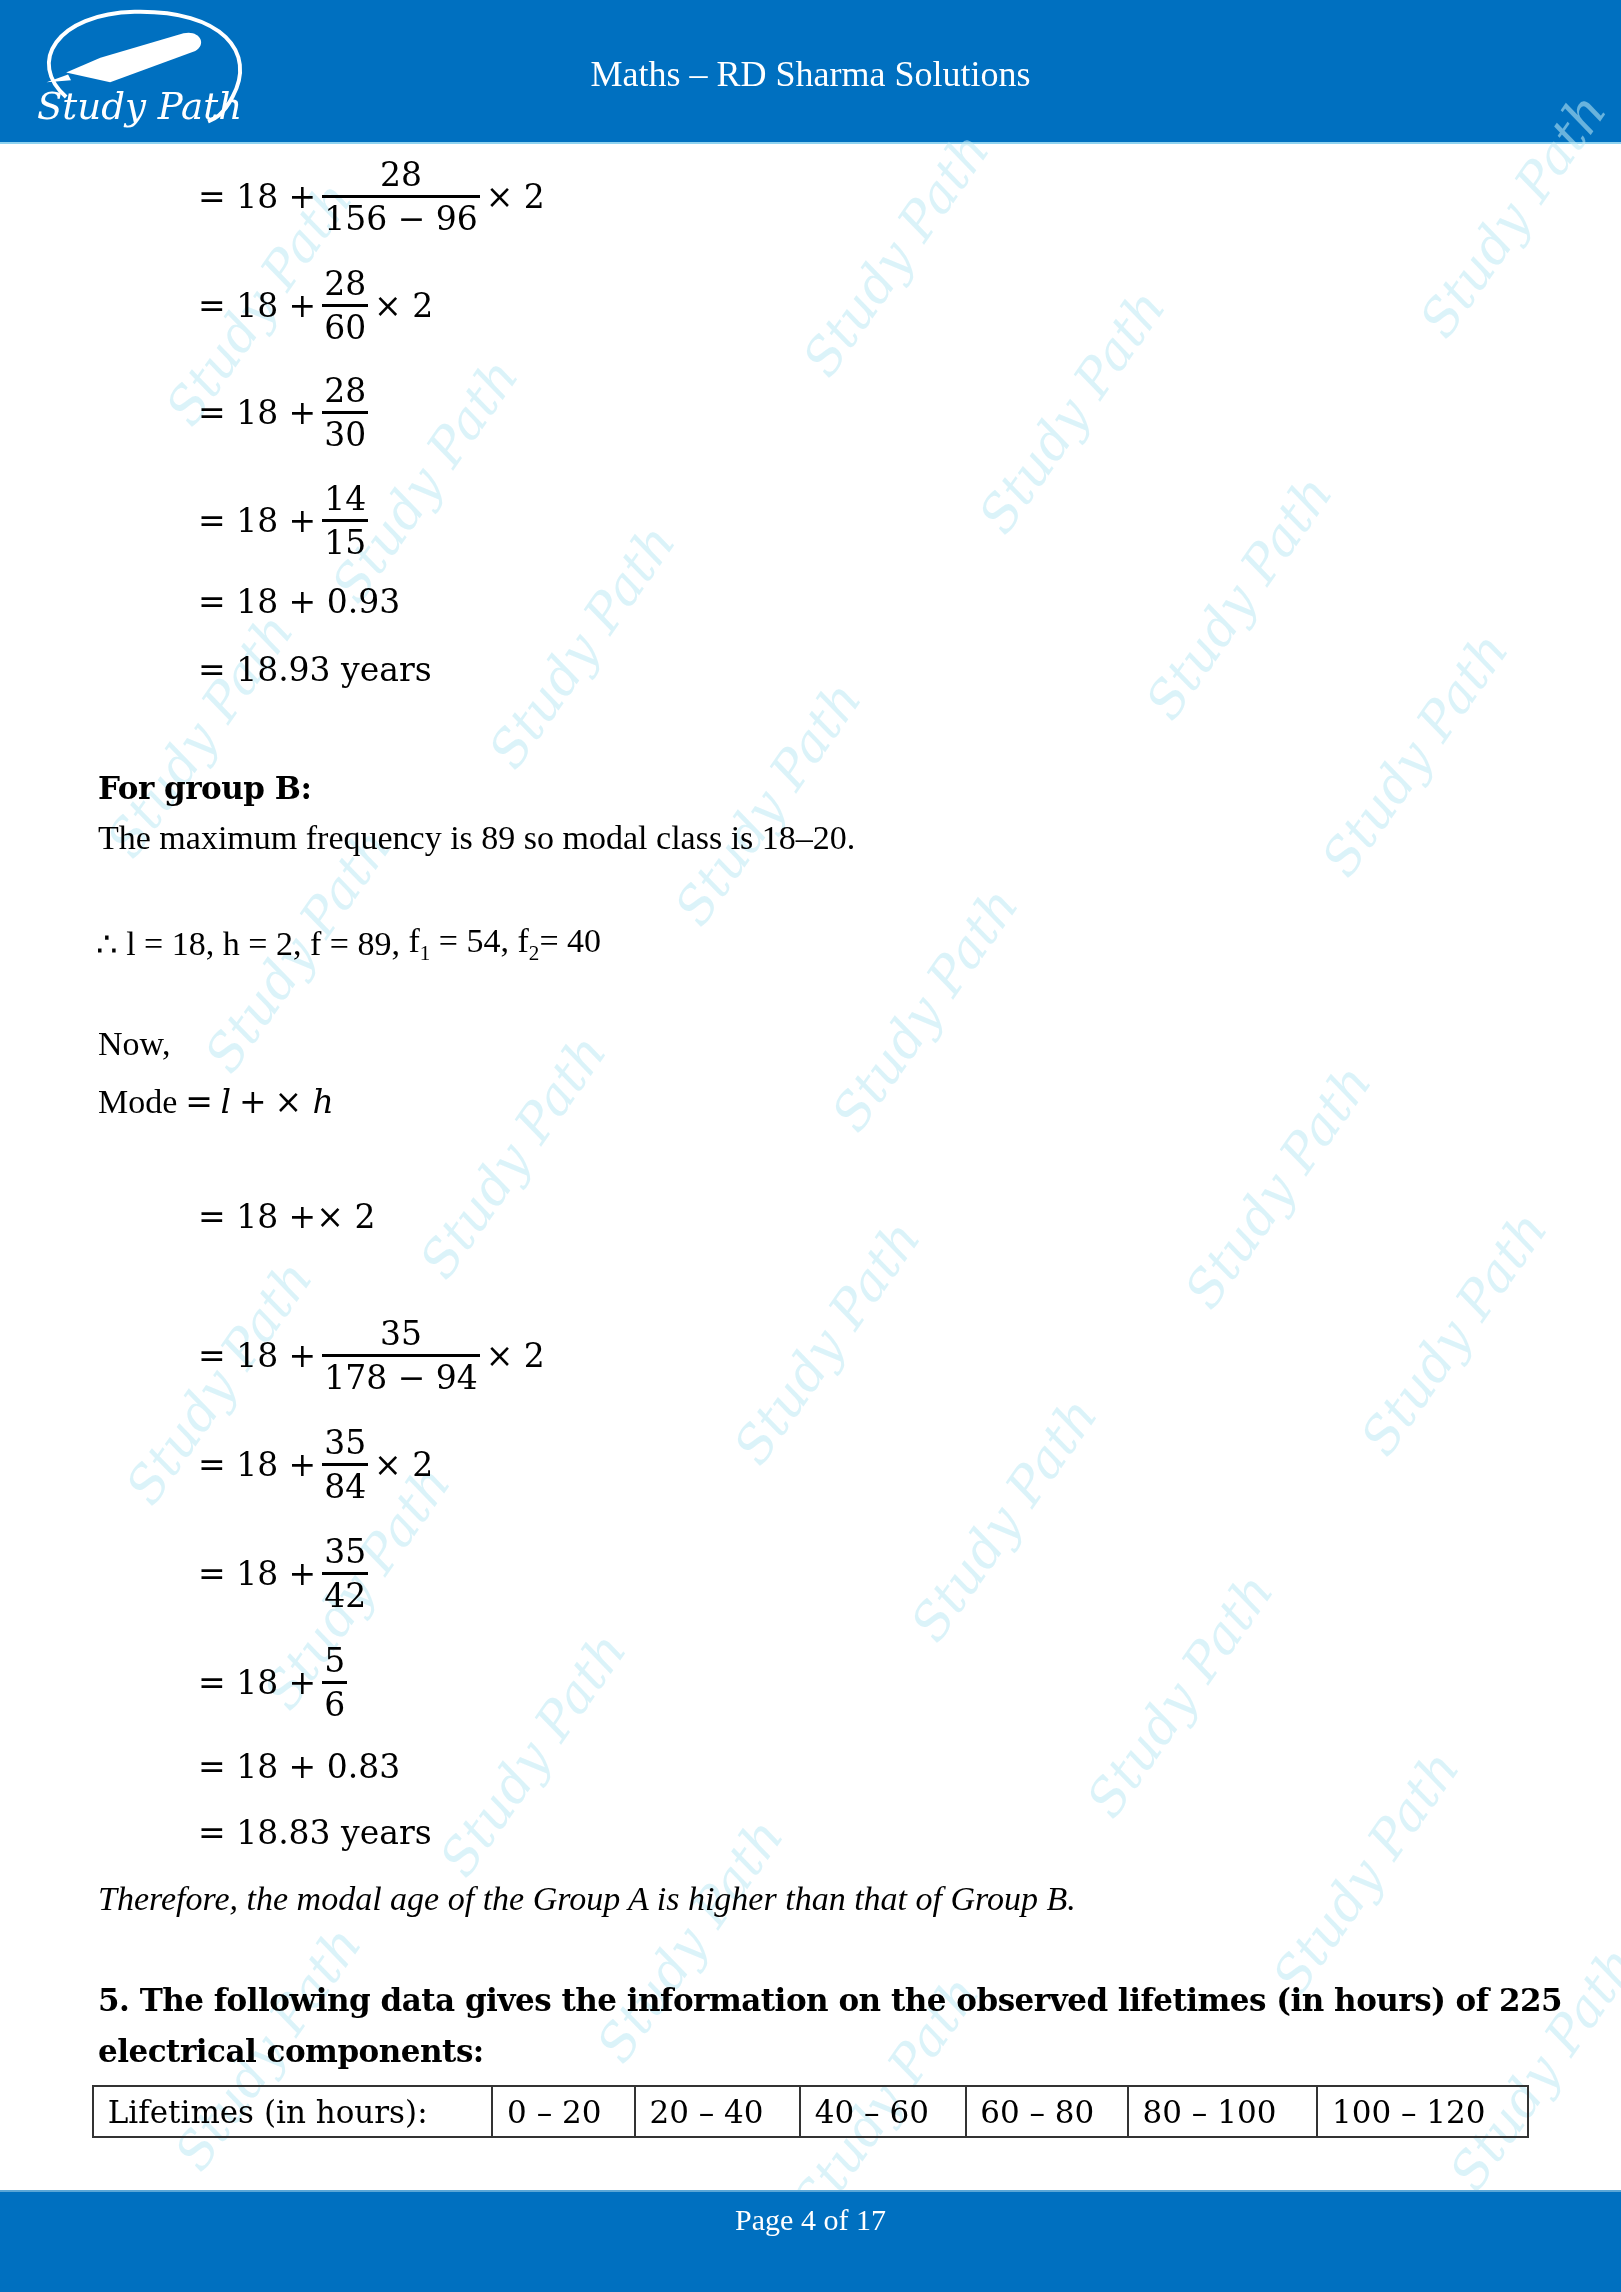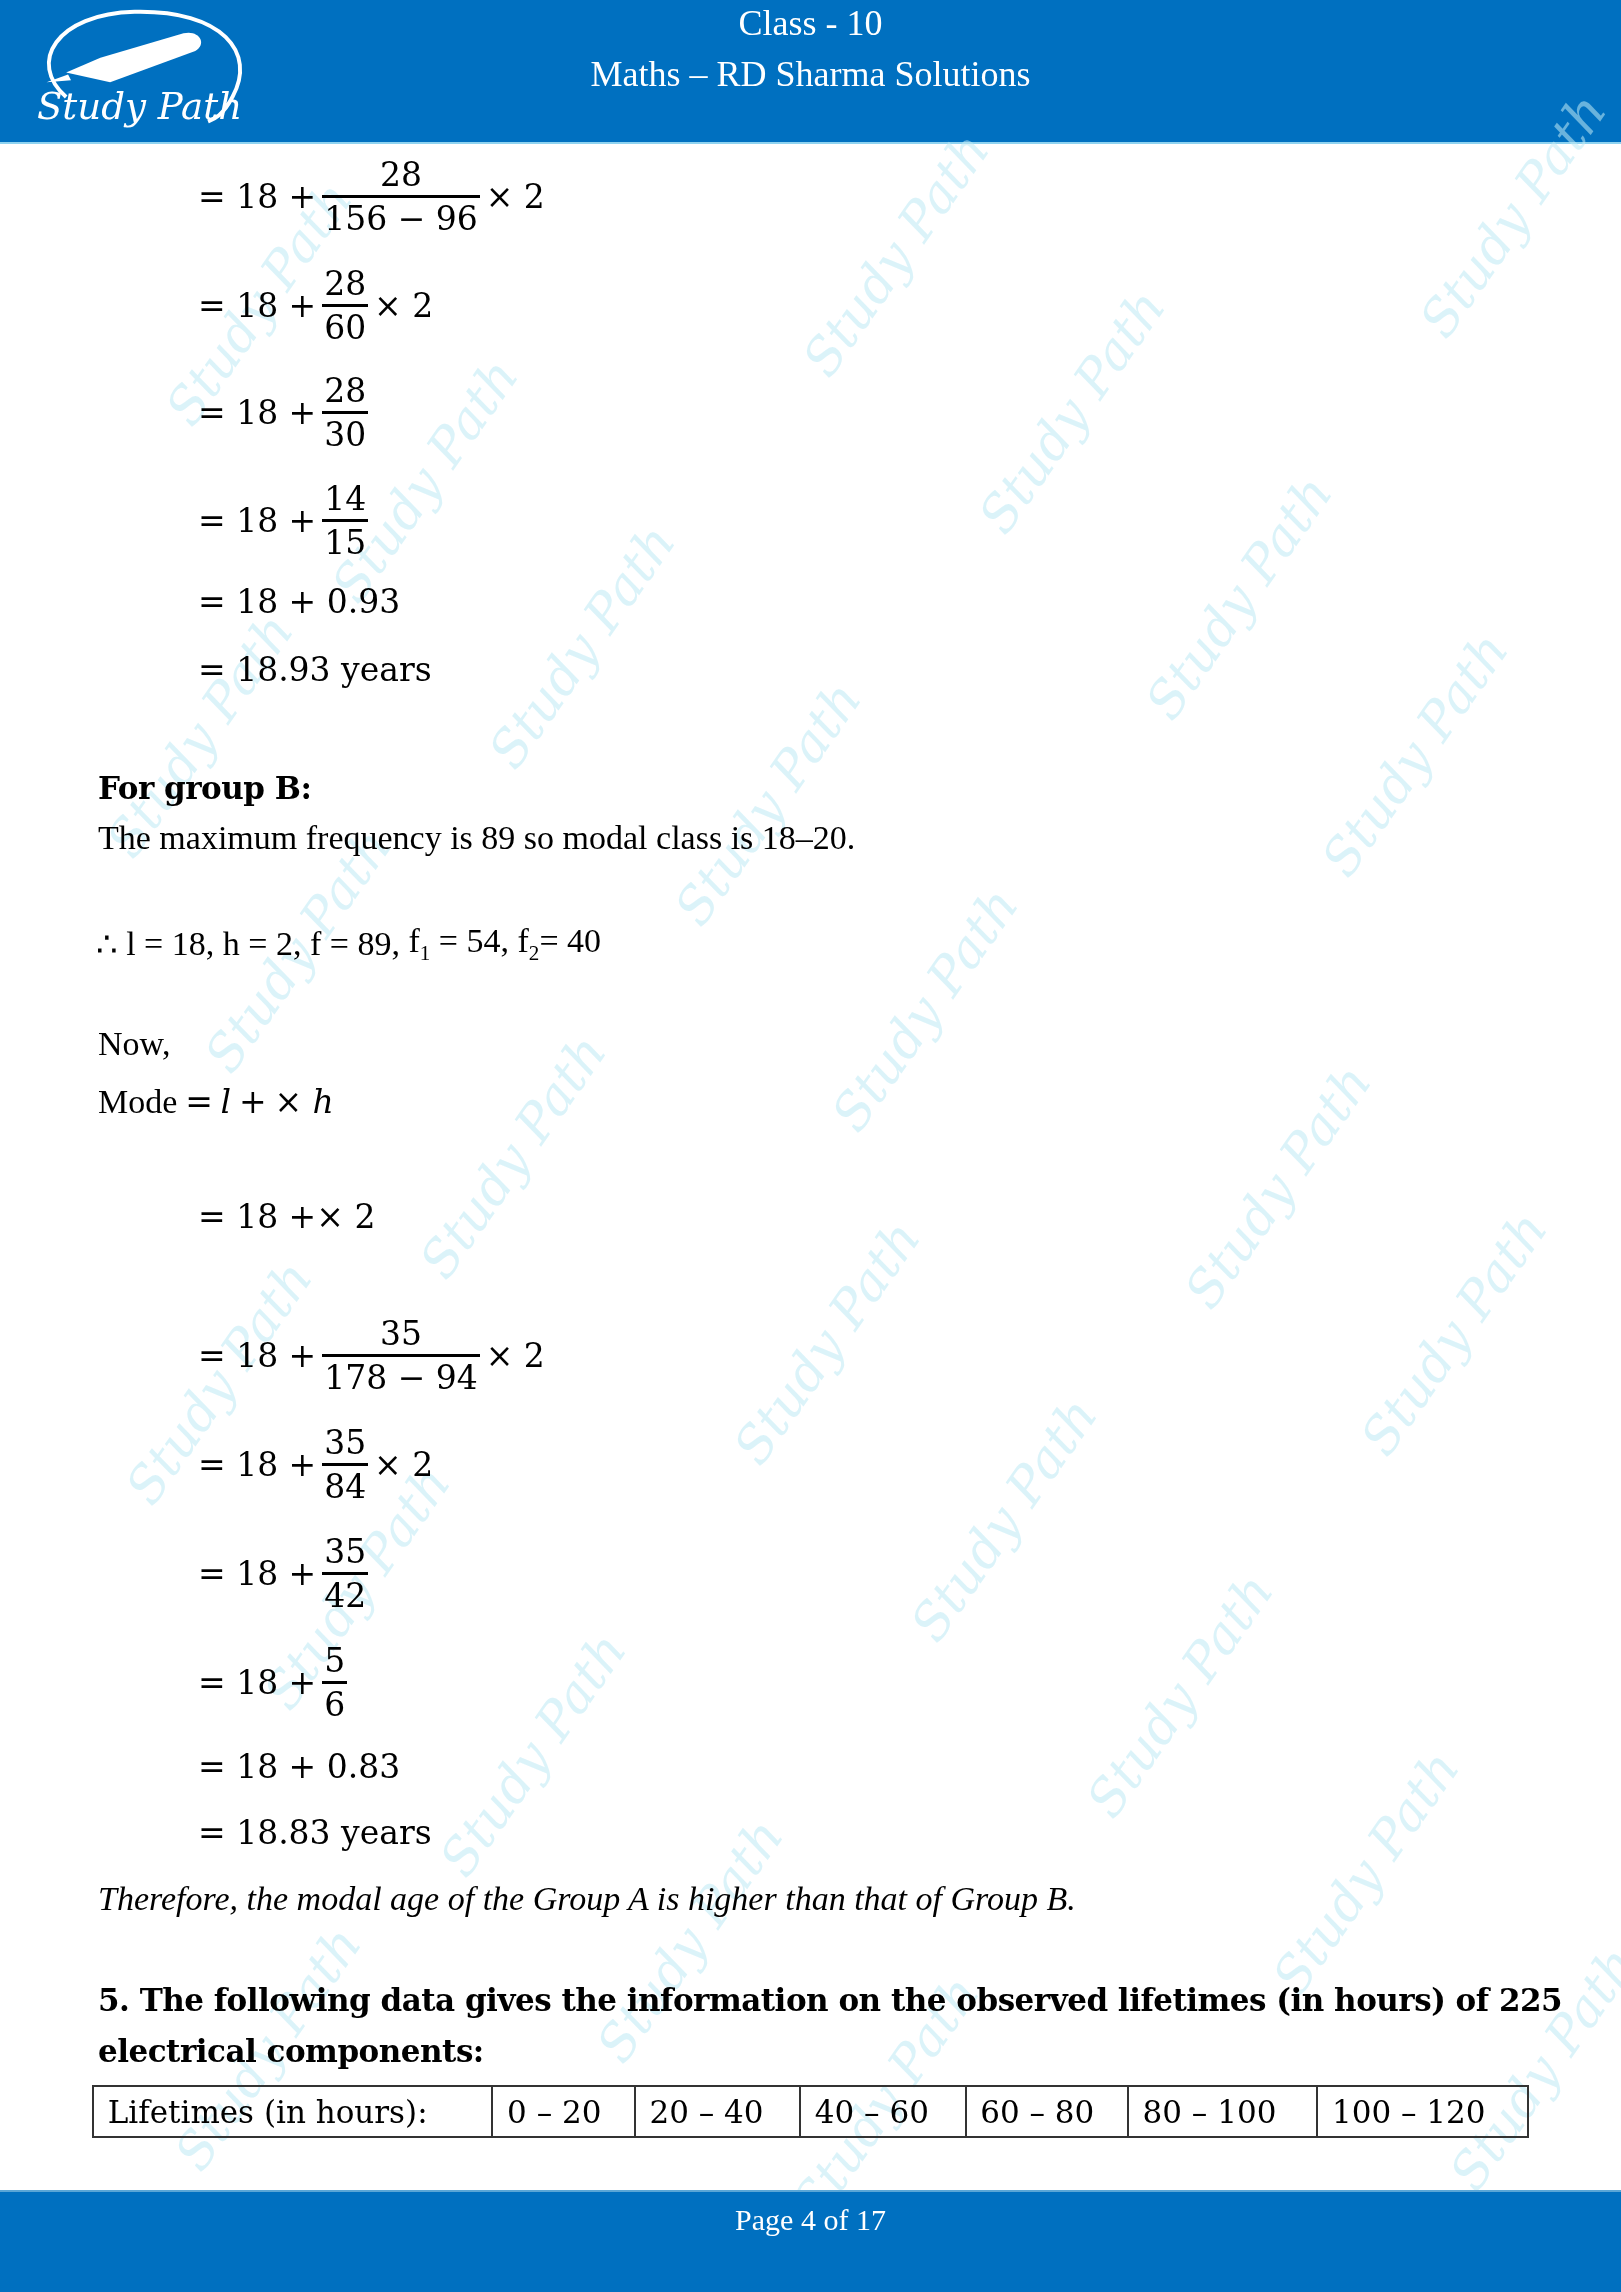--- a/index.html
+++ b/index.html
@@ -50,21 +50,20 @@
 </head>
 <body>
 
 <div class="header">
   <svg class="logo" viewBox="0 0 230 138">
     <path d="M40 95 C 0 60, 30 10, 110 8 C 200 6, 235 50, 210 95 C 200 115, 190 118, 185 120" fill="none" stroke="#fff" stroke-width="4"></path>
     <path d="M40 70 L 75 55 L 160 30 C 175 26, 185 40, 172 48 L 85 80 Z" fill="#fff"></path>
     <path d="M42 72 L 20 80 L 45 78 Z" fill="#fff"></path>
     <text x="115" y="118" text-anchor="middle" fill="#fff" font-family="DejaVu Serif, serif" font-style="italic" font-size="38">Study Path</text>
   </svg>
-  <div class="header-line" style="top:3.9px;">Class - 10</div>
   <div class="header-line" style="top:55px;">Maths – RD Sharma Solutions</div>
 </div>
 
 <div>
   <div class="watermark" style="left:118px;top:274px;">Study Path</div>
   <div class="watermark" style="left:755px;top:225px;">Study Path</div>
   <div class="watermark" style="left:1372px;top:186px;">Study Path</div>
   <div class="watermark" style="left:284px;top:451px;">Study Path</div>
   <div class="watermark" style="left:931px;top:382px;">Study Path</div>
   <div class="watermark" style="left:441px;top:617px;">Study Path</div>

